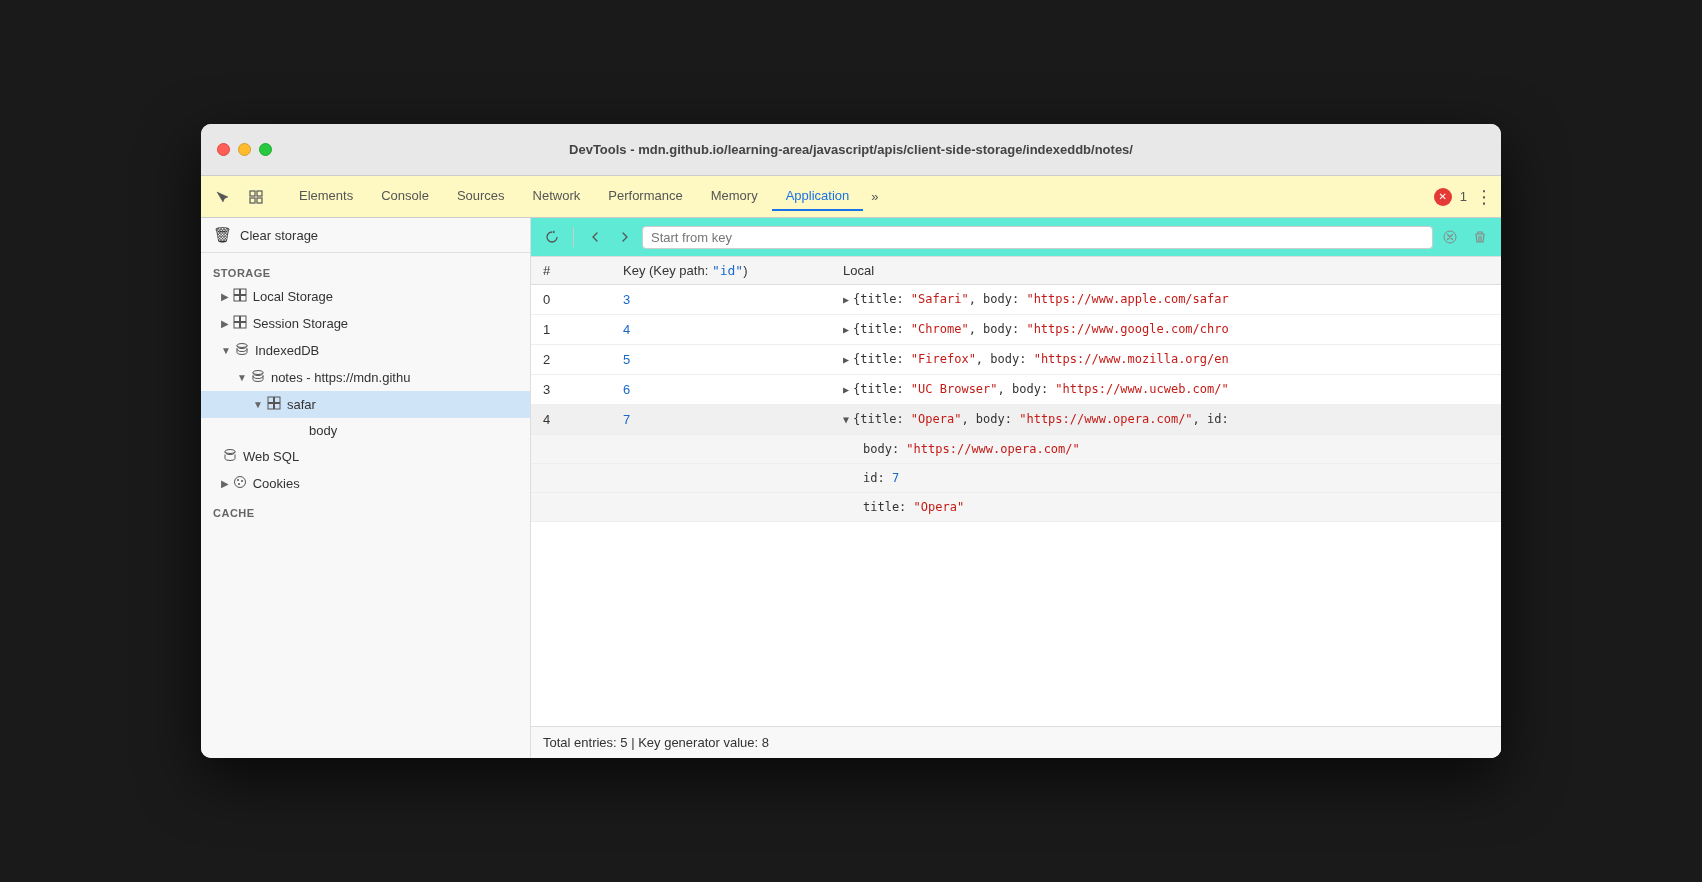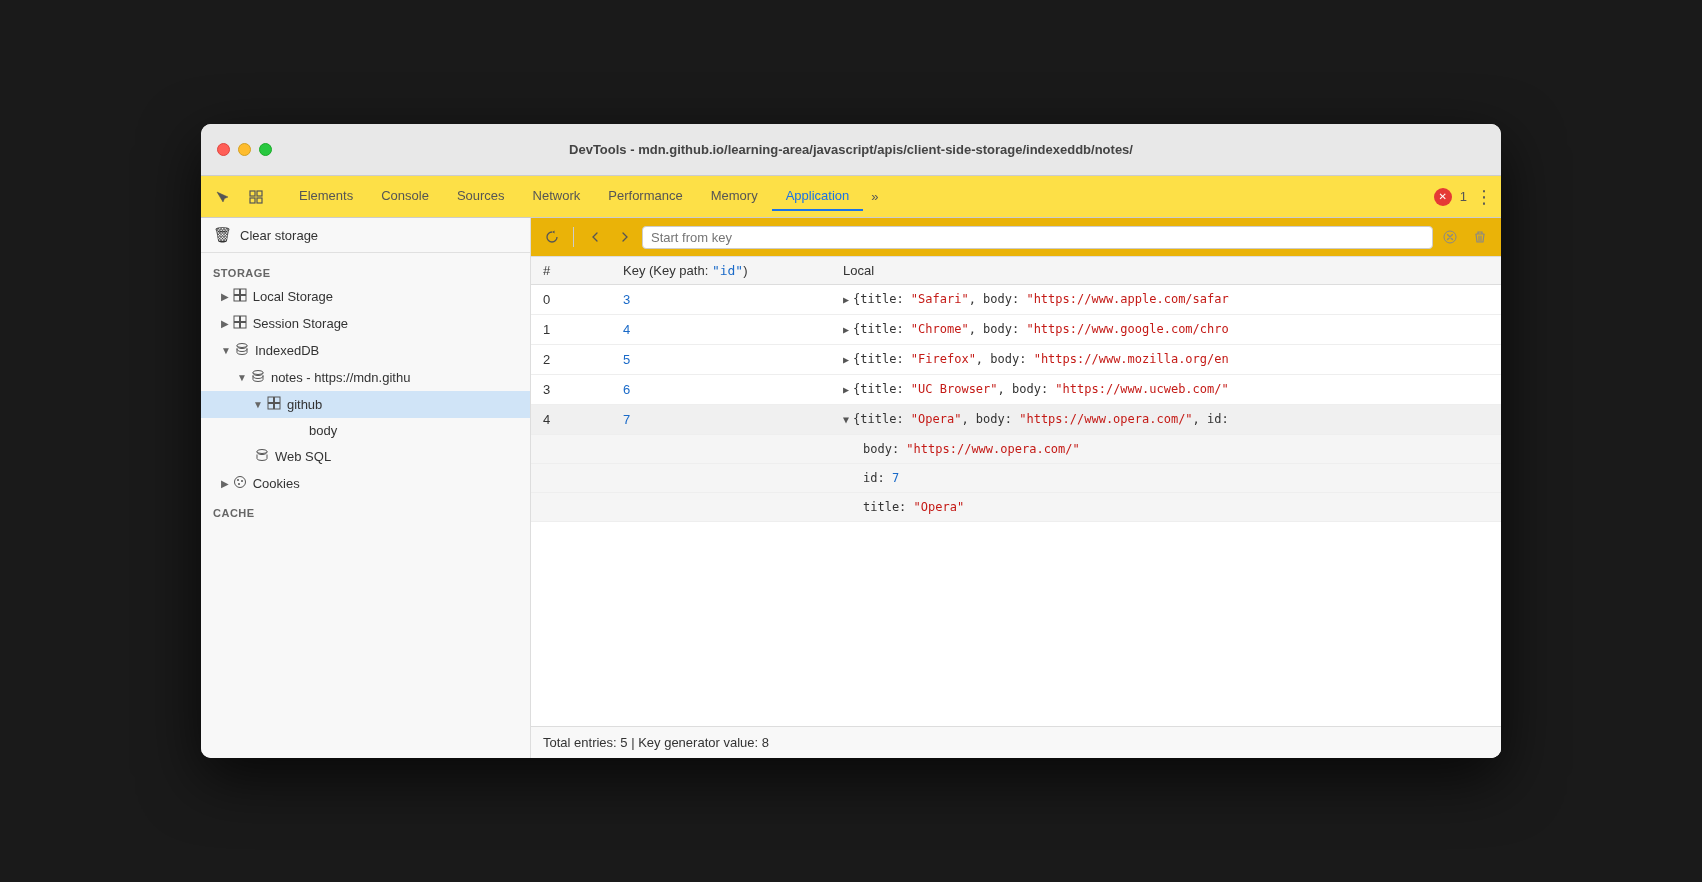--- a/index.html
+++ b/index.html
@@ -46,21 +46,21 @@
     .window-title {
       position: absolute;
       left: 50%;
       transform: translateX(-50%);
       font-size: 13px;
       color: #444;
       white-space: nowrap;
     }
     
     .toolbar {
-      background: #fde047;
+      background: #fef9c3;
       display: flex;
       align-items: center;
       border-bottom: 1px solid #ccc;
       height: 42px;
       padding: 0 8px;
       justify-content: flex-end;
     }
     .toolbar-icons {
       display: flex;
       align-items: center;
@@ -182,21 +182,21 @@
     .content {
       flex: 1;
       display: flex;
       flex-direction: column;
       background: white;
     }
     .content-toolbar {
       display: flex;
       align-items: center;
       padding: 6px 8px;
-      background: #eab308;
+      background: #5eead4;
       border-bottom: 1px solid #ddd;
       gap: 4px;
     }
     .ct-icon {
       width: 26px;
       height: 26px;
       display: flex;
       align-items: center;
       justify-content: center;
       color: #555;
@@ -385,29 +385,29 @@
       <div class="sidebar-item selected" style="padding-left: 52px;">
         <span class="arrow">▼</span>
         <span class="icon">
           <svg width="14" height="14" viewBox="0 0 14 14">
               <rect x="1" y="1" width="5.5" height="5.5" stroke="#555" stroke-width="1" fill="none"></rect>
               <rect x="7.5" y="1" width="5.5" height="5.5" stroke="#555" stroke-width="1" fill="none"></rect>
               <rect x="1" y="7.5" width="5.5" height="5.5" stroke="#555" stroke-width="1" fill="none"></rect>
               <rect x="7.5" y="7.5" width="5.5" height="5.5" stroke="#555" stroke-width="1" fill="none"></rect>
             </svg>
         </span>
-        <span>github</span>
+        <span>safar</span>
       </div>
 
 
       <div class="sidebar-item" style="padding-left: 108px;">
         <span>body</span>
       </div>
 
-      <div class="sidebar-item" style="padding-left: 36px; align-items: center;">
+      <div class="sidebar-item" style="padding-left: 4px; align-items: center;">
         <span style="width:14px; margin-right: 4px;"></span>
         <span class="icon">
           <svg width="14" height="14" viewBox="0 0 14 14">
               <ellipse cx="7" cy="3.5" rx="5" ry="2" stroke="#555" stroke-width="1" fill="none"></ellipse>
               <path d="M2 3.5 Q2 6.5 7 6.5 Q12 6.5 12 3.5" stroke="#555" stroke-width="1" fill="none"></path>
               <path d="M2 6.5 L2 10.5 Q2 12.5 7 12.5 Q12 12.5 12 10.5 L12 6.5" stroke="#555" stroke-width="1" fill="none"></path>
             </svg>
         </span>
         <span>Web SQL</span>
       </div>

